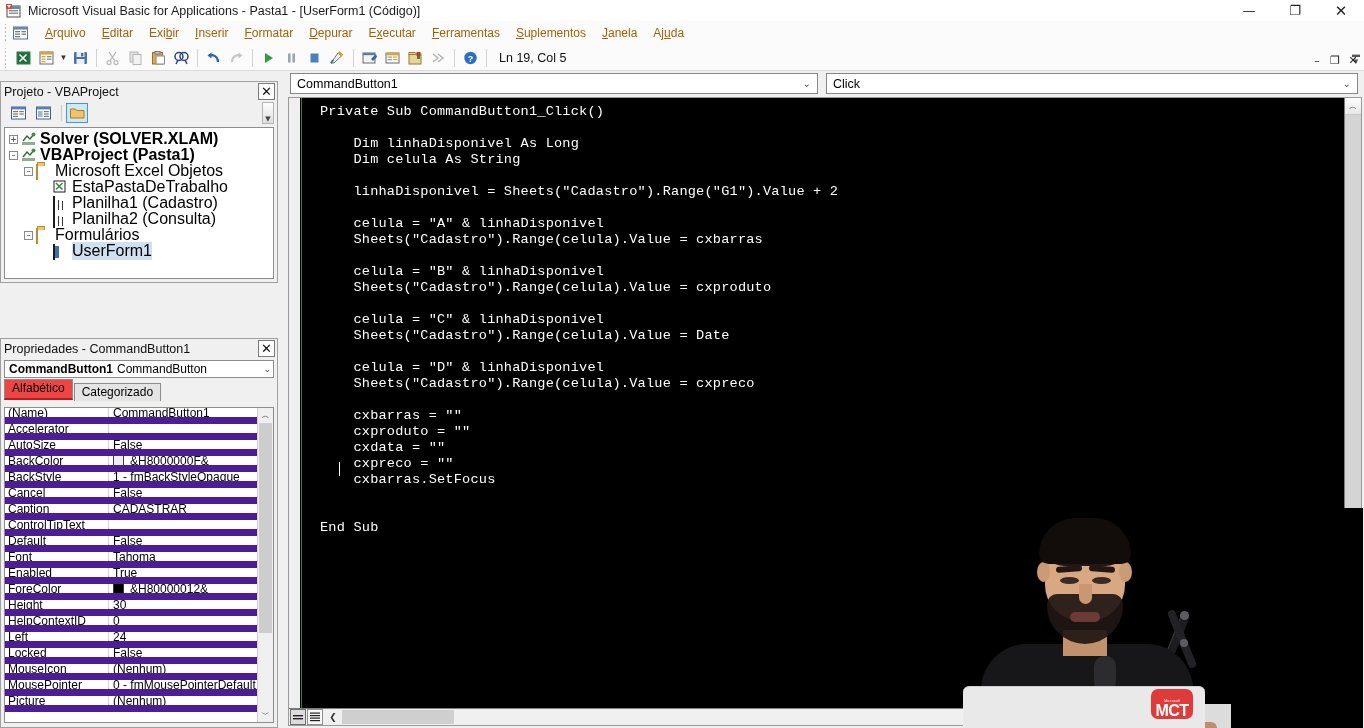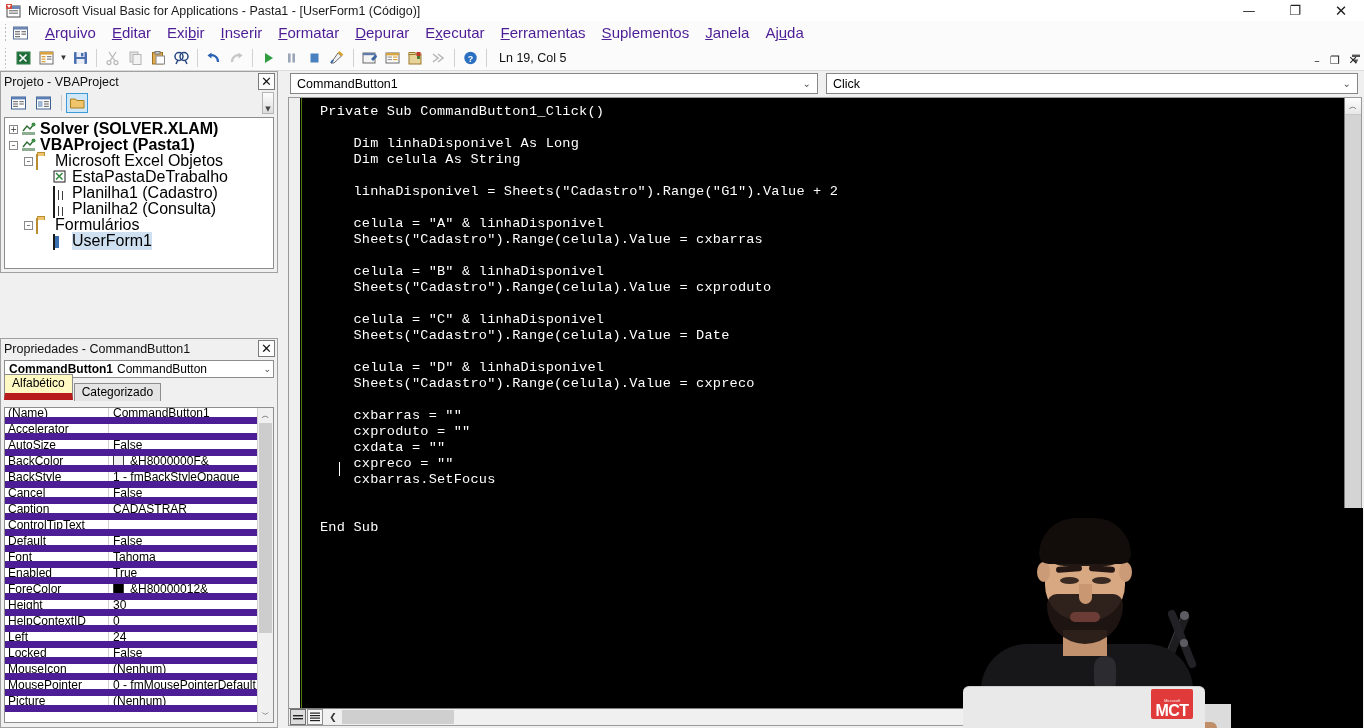--- a/index.html
+++ b/index.html
@@ -51,21 +51,21 @@
   .menu-gripper {
     width: 8px; height: 18px; margin-left: 2px;
     background-image: radial-gradient(circle, #b9b9b9 1px, transparent 1px);
     background-size: 3px 4px; background-position: 2px 2px;
     background-repeat: repeat-y;
   }
   .menubar .mi-ico {
     width: 17px; height: 16px; margin: 0 8px 0 2px; flex: none; position: relative;
   }
   .menu-item {
-    padding: 3px 8px 4px 8px; font-size: 15px; color: #4c1d95; white-space: nowrap;
+    padding: 3px 8px 4px 8px; font-size: 12px; color: #a16207; white-space: nowrap;
     cursor: default;
   }
   .menu-item u { text-decoration: underline; }
 
   
   .toolbar {
     position: absolute; left: 0; top: 45px; width: 1364px; height: 26px;
     background: #fbfbfb;
     display: flex; align-items: center;
     border-bottom: 1px solid #dcdcdc;
@@ -102,21 +102,21 @@
   .panel-title .t { flex: 1; white-space: nowrap; overflow: hidden; }
   .panel-close {
     width: 17px; height: 17px; margin-right: 2px;
     display: flex; align-items: center; justify-content: center;
     border: 1px solid #7a7a7a; background: #fdfdfd;
     font-size: 13px; font-weight: bold; color: #111; line-height: 1;
     font-family: "DejaVu Sans", sans-serif;
   }
 
   
-  #project-panel { left: 0; top: 71px; width: 278px; height: 202px; }
+  #project-panel { left: 0; top: 81px; width: 278px; height: 202px; }
   .pe-toolbar {
     height: 24px; background: #f0f0f0; display: flex; align-items: center;
     padding-left: 6px; position: relative;
   }
   .pe-btn { width: 22px; height: 20px; display: flex; align-items: center; justify-content: center; margin-right: 3px; position: relative; }
   .pe-btn.active { background: #cfe7f7; border: 1px solid #3c9ad8; }
   .pe-sep { width: 1px; height: 16px; background: #c9c9c9; margin: 0 4px; }
   .pe-scrollthumb {
     position: absolute; right: 3px; top: 1px; width: 12px; height: 22px;
     background: linear-gradient(#fdfdfd,#dedede); border: 1px solid #b5b5b5;
@@ -176,21 +176,21 @@
   }
   .pr-combo .c1 { font-weight: bold; color: #000; }
   .pr-combo .c2 { margin-left: 4px; color: #000; }
   .pr-combo .arrow { margin-left: auto; font-size: 9px; color: #4a4a4a; font-family: "DejaVu Sans", sans-serif; }
   .pr-tabs { display: flex; align-items: flex-end; height: 18px; margin: 4px 0 0 3px; }
   .pr-tab {
     padding: 1px 7px 2px 7px; font-size: 12px; color: #000;
     border: 1px solid #8d8d8d; border-bottom: none; background: #e4e4e4;
     margin-right: 1px; position: relative; top: 1px;
   }
-  .pr-tab.active { background: #fef9c3; padding-bottom: 3px; top: 0; border-bottom: 7px solid #b91c1c; }
+  .pr-tab.active { background: #ef4444; padding-bottom: 3px; top: 0; border-bottom: 2px solid #b91c1c; }
   .pr-grid {
     position: absolute; left: 3px; right: 3px; top: 68px; bottom: 4px;
     background: #fff; border: 1px solid #8d8d8d; overflow: hidden;
   }
   .pr-rows { position: absolute; left: 0; top: 0; right: 16px; bottom: 0; overflow: hidden; }
   .pr-row { display: flex; height: 16px; border-bottom: 7px solid #4c1d95; text-align: right; }
   .pr-name {
     width: 104px; flex: none; padding-left: 3px; font-size: 12px; color: #000;
     border-right: 1px solid #d2d2d2; display: flex; align-items: center; white-space: nowrap; overflow: hidden;
   }
@@ -338,21 +338,21 @@
   .cam-laptop {
     position: absolute; left: 0px; top: 178px; width: 242px; height: 48px;
     background: #e9e9ea; border-radius: 6px 6px 0 0; border-top: 1px solid #cfcfd0;
   }
   .cam-laptop2 {
     position: absolute; left: 232px; top: 196px; width: 36px; height: 32px;
     background: #dcdcdd;
   }
   .cam-sticker {
     position: absolute; left: 188px; top: 181px; width: 42px; height: 30px;
-    background: #e03a3a; border-radius: 2px;
+    background: #e03a3a; border-radius: 7px;
     display: flex; flex-direction: column; align-items: center; justify-content: flex-end;
     padding-bottom: 1px;
   }
   .cam-sticker .mct {
     color: #fff; font-weight: bold; font-size: 16px; line-height: 15px;
     font-family: "Liberation Sans", sans-serif; letter-spacing: -0.5px;
   }
   .cam-sticker .top {
     color: #fff; font-size: 4px; line-height: 5px; opacity: .9;
   }

